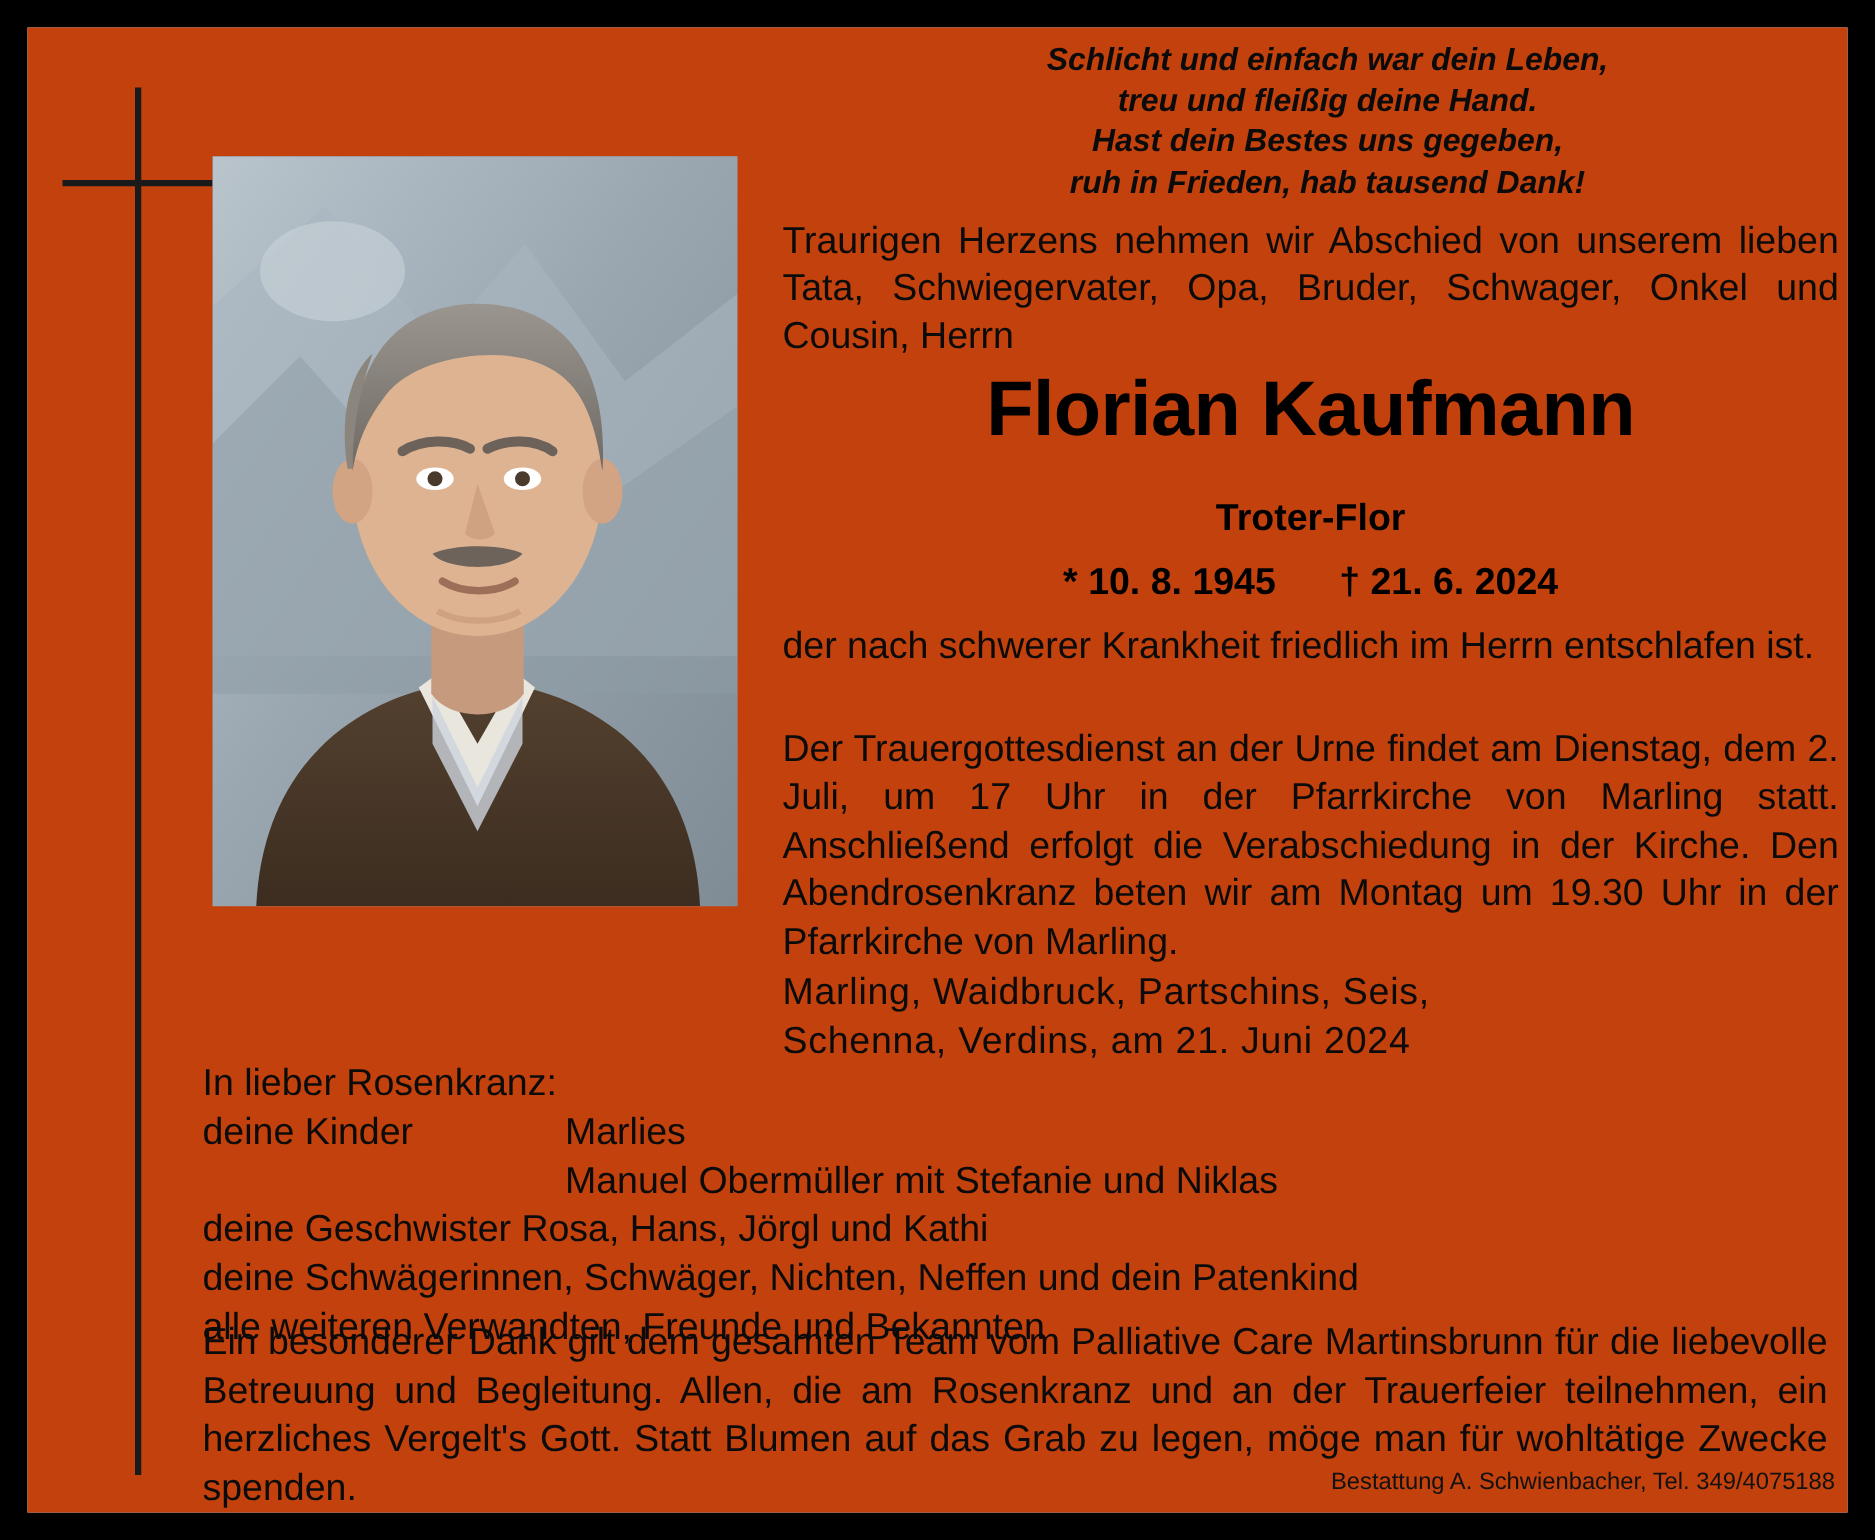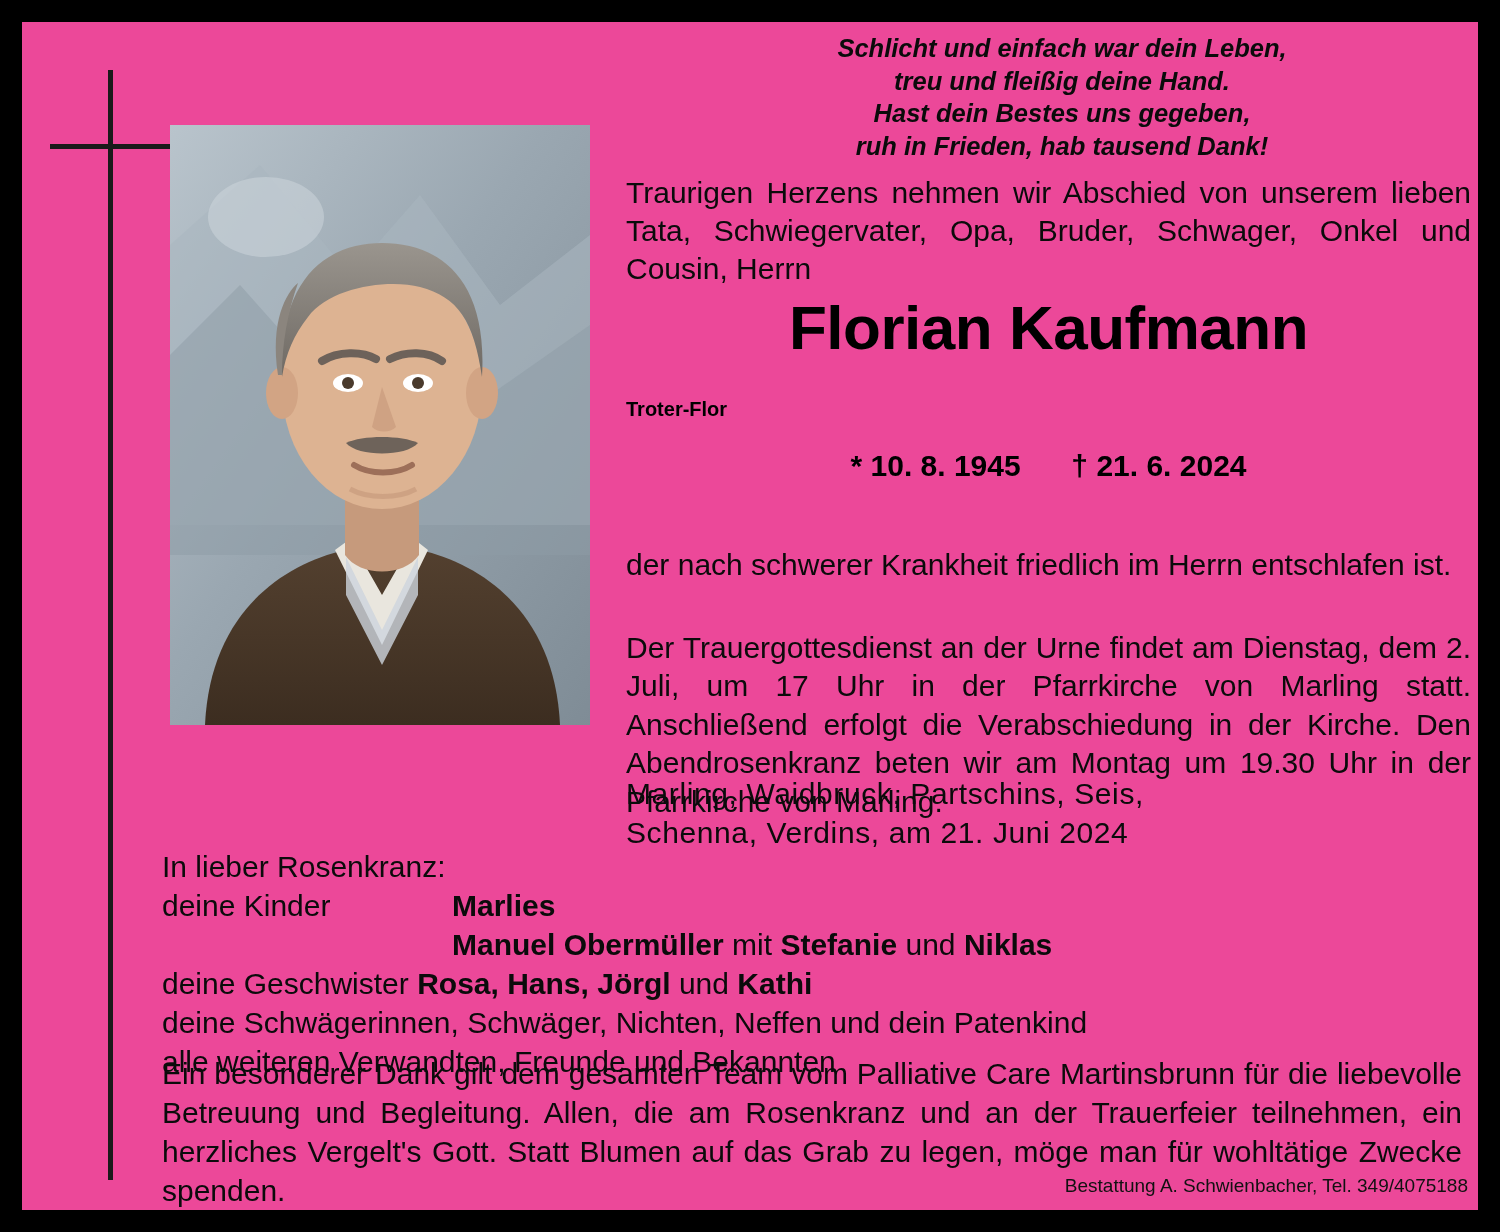--- a/index.html
+++ b/index.html
@@ -19,21 +19,21 @@
     width: 1500px;
     height: 1232px;
     background: #ffffff;
     border: 22px solid #000000;
     padding: 0;
   }
   .inner {
     position: relative;
     width: 100%;
     height: 100%;
-    background: #ec4899;
+    background: #c2410c;
   }
 
   
   .cross {
     position: absolute;
     left: 28px;
     top: 48px;
     width: 120px;
     height: 1110px;
   }
@@ -104,21 +104,22 @@
     font-weight: bold;
     letter-spacing: -0.5px;
     color: #000;
     white-space: nowrap;
   }
   .nickname {
     position: absolute;
     left: 604px;
     top: 376px;
     width: 845px;
-    font-size: 20px;
+    text-align: center;
+    font-size: 30px;
     font-weight: bold;
     color: #000;
   }
   .dates {
     position: absolute;
     left: 604px;
     top: 427px;
     width: 845px;
     text-align: center;
     font-size: 30px;
@@ -129,21 +130,20 @@
 
   
   .body-par {
     position: absolute;
     left: 604px;
     width: 845px;
     font-size: 30px;
     line-height: 1.28;
     color: #0b0b0b;
     text-align: justify;
-    margin-top: 48px;
   }
   .body-par.p1 { top: 476px; }
   .body-par.p2 { top: 559px; }
 
   .places {
     position: absolute;
     left: 604px;
     top: 752px;
     width: 845px;
     font-size: 30px;
@@ -157,21 +157,21 @@
     position: absolute;
     left: 140px;
     top: 825px;
     width: 1200px;
     font-size: 30px;
     line-height: 1.3;
     color: #0b0b0b;
   }
   .memory .row { white-space: nowrap; }
   .memory .indent-kids { display: inline-block; width: 290px; }
-  .memory b { font-weight: bold; }
+  .memory b { font-weight: normal; }
 
   
   .thanks {
     position: absolute;
     left: 140px;
     top: 1032px;
     width: 1300px;
     font-size: 30px;
     line-height: 1.3;
     color: #0b0b0b;

